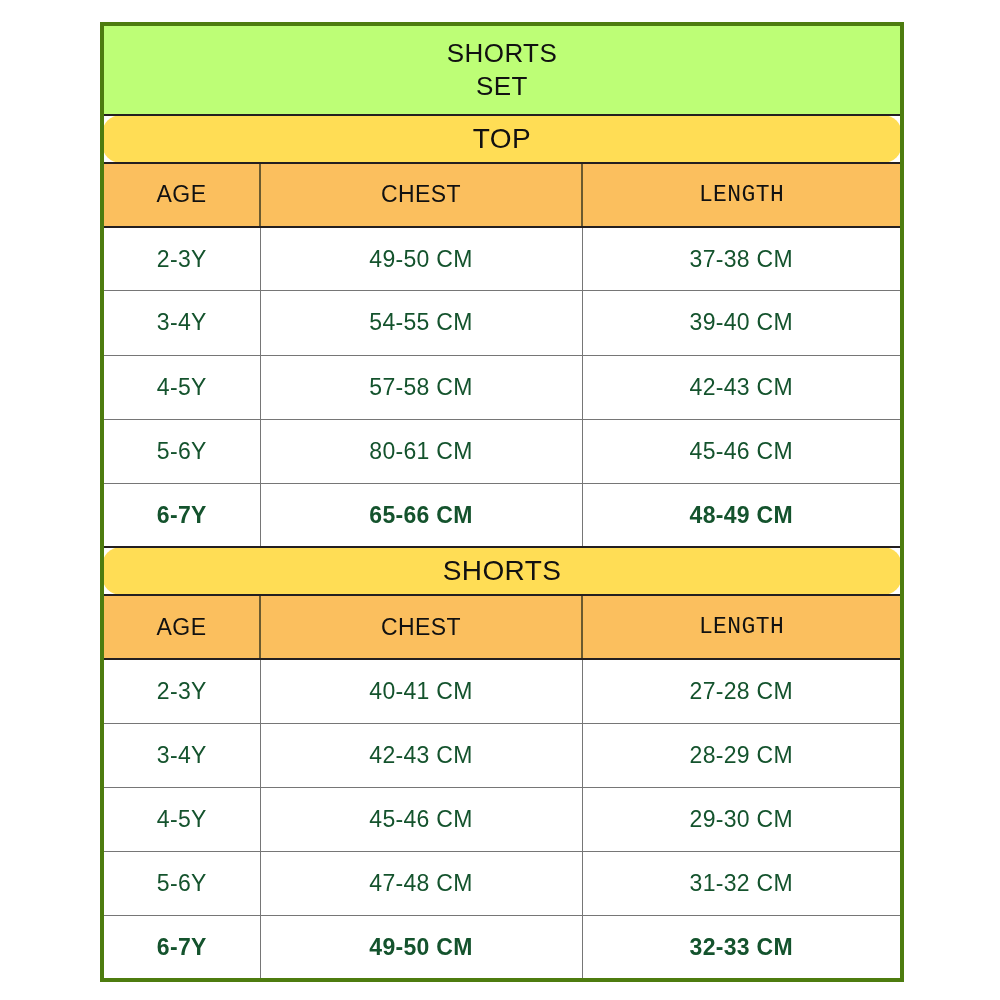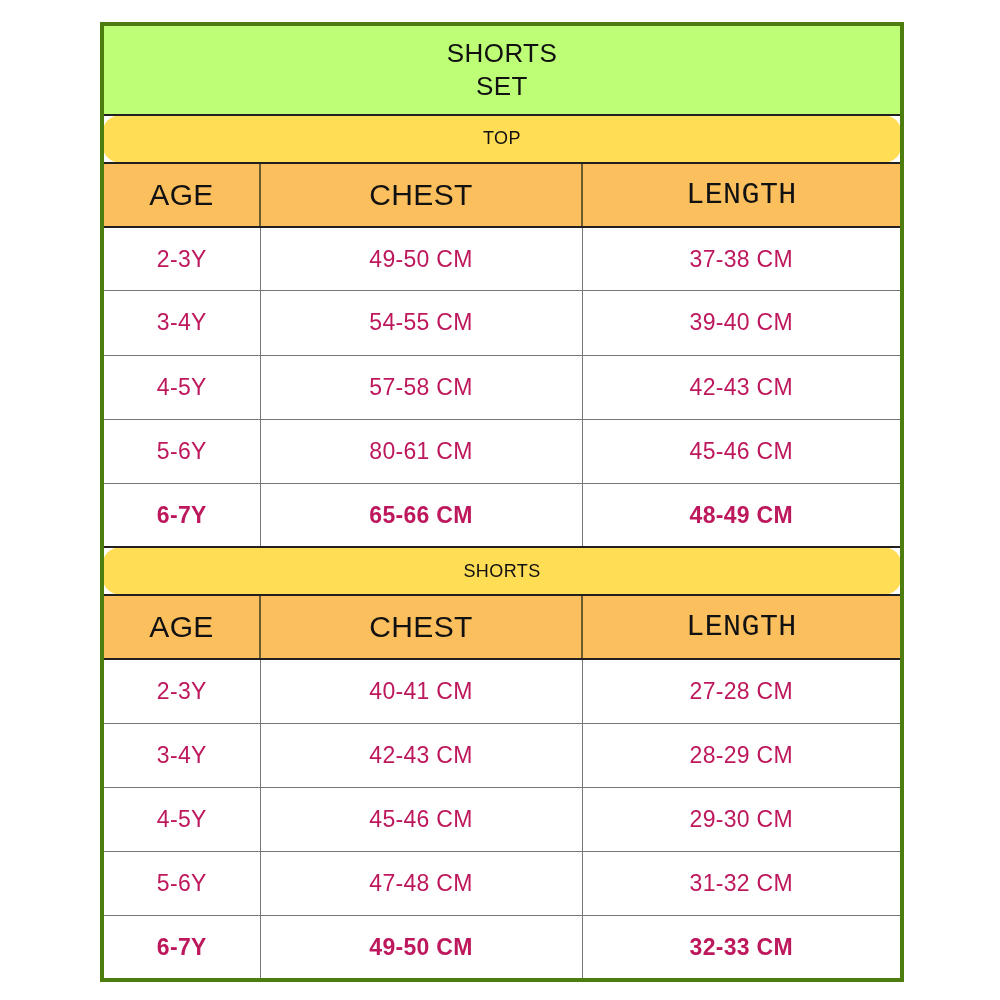--- a/index.html
+++ b/index.html
@@ -44,50 +44,50 @@
     color: #111111;
     letter-spacing: 0.4px;
     border-bottom: 2px solid #231f20;
   }
 
   tr.band-section td {
     background: #ffdd55;
     height: 46px;
     text-align: center;
     vertical-align: middle;
-    font-size: 18px;
+    font-size: 28px;
     color: #111111;
     letter-spacing: 0.4px;
     border-top: 2px solid #231f20;
     border-bottom: 2px solid #231f20;
     border-radius: 19px;
   }
 
   tr.band-head th {
     background: #fbbf5e;
     height: 62px;
     text-align: center;
     vertical-align: middle;
-    font-size: 30px;
+    font-size: 23px;
     font-weight: normal;
     color: #111111;
     letter-spacing: 0.4px;
     border-bottom: 2px solid #231f20;
     border-right: 2px solid #6b5a2e;
   }
   tr.band-head th:last-child { border-right: none; font-family: Liberation Mono, monospace; }
 
   
   tr.data-row td {
     background: #ffffff;
     height: 62px;
     text-align: center;
     vertical-align: middle;
     font-size: 23px;
-    color: #be185d;
+    color: #14532d;
     letter-spacing: 0.3px;
     border-bottom: 1px solid #767676;
     border-right: 1px solid #767676;
   }
   tr.data-row td:last-child { border-right: none; }
   tr.data-row.last-of-block td { border-bottom: none; font-weight: bold; }
 
   .title-line { display: block; }
 </style>
 </head>

